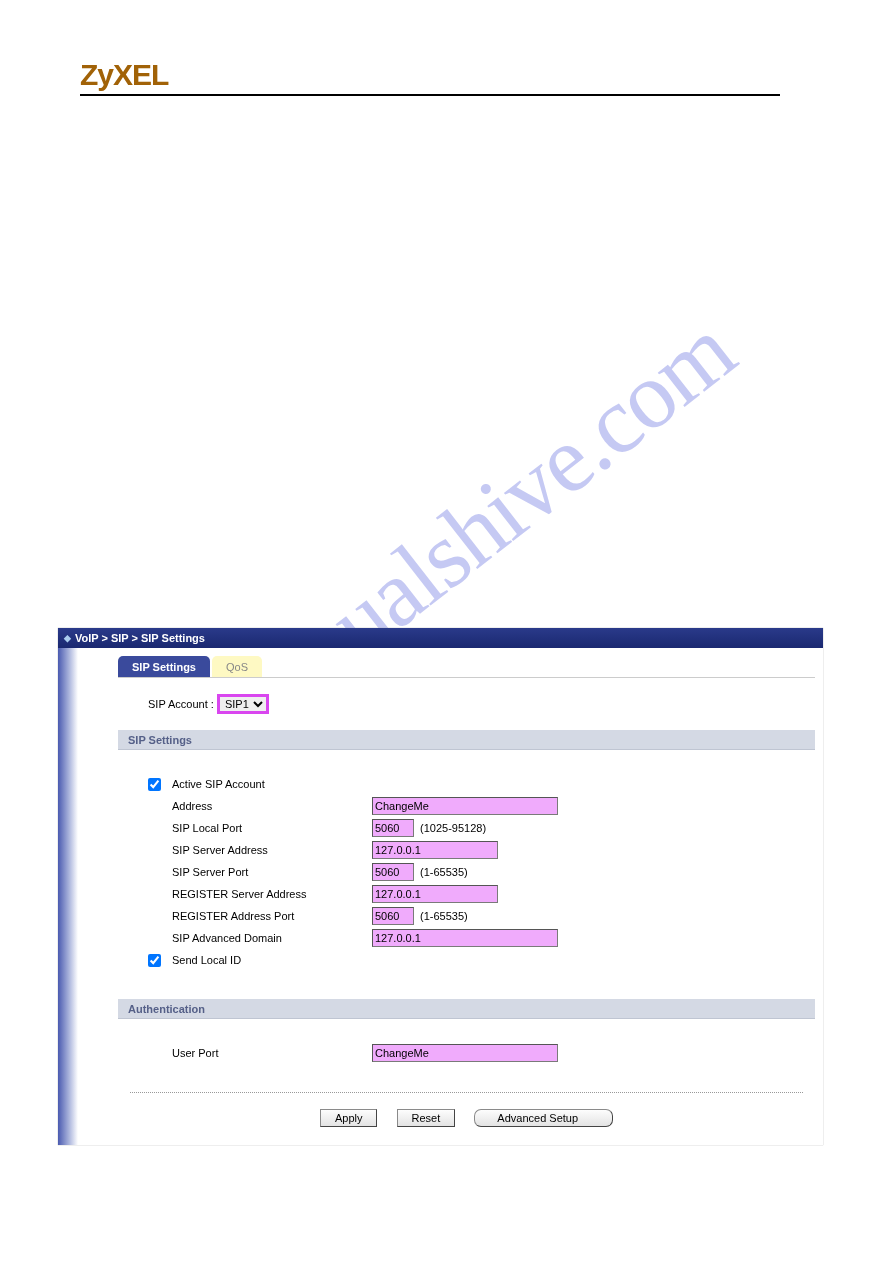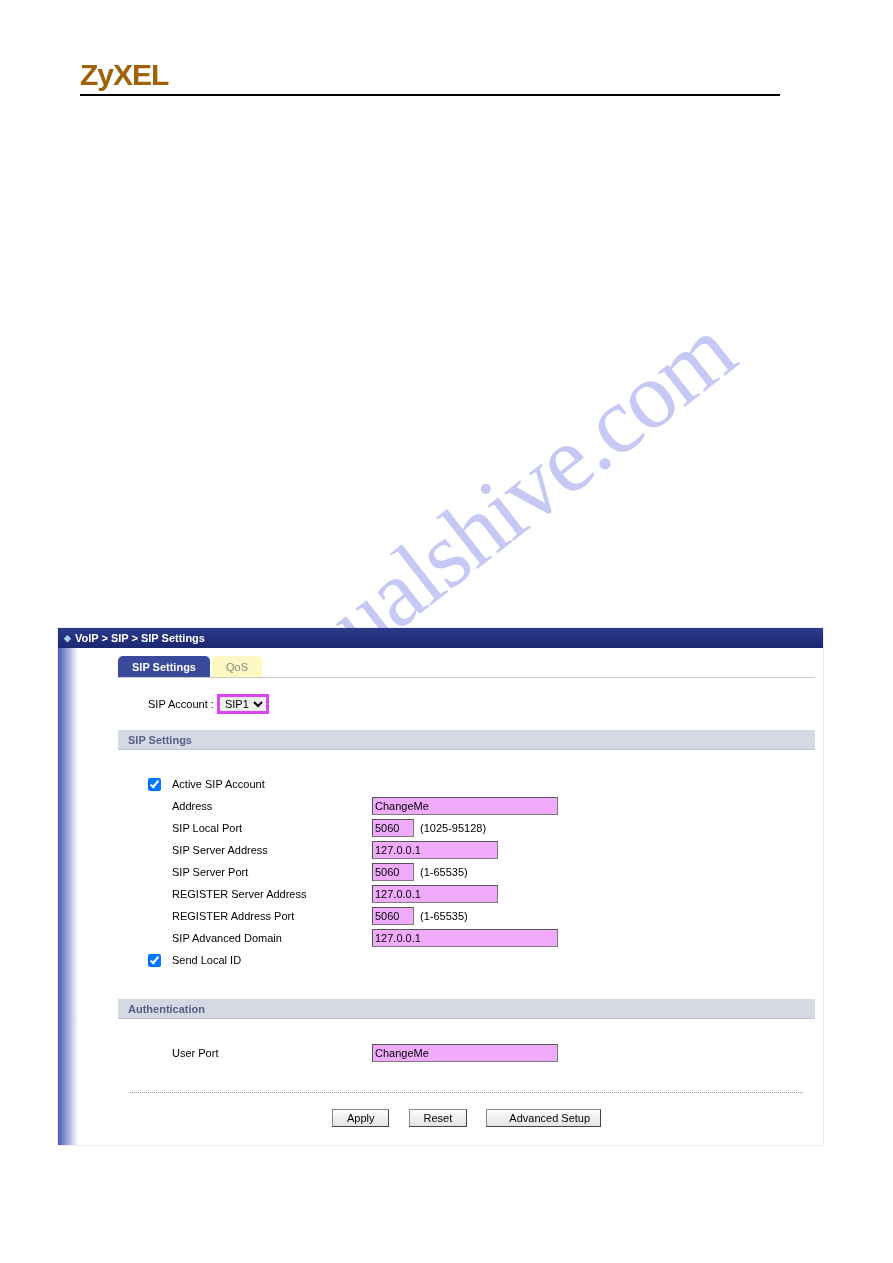--- a/index.html
+++ b/index.html
@@ -190,21 +190,21 @@
   .btn {
     font-family: Arial, sans-serif;
     font-size: 11px;
     padding: 2px 14px;
     margin: 0 8px;
     background: linear-gradient(#fdfdfd, #e3e3e3);
     border: 1px solid #8a8a8a;
     border-bottom-color: #444;
     border-right-color: #444;
   }
-  .btn.wide { padding-left: 22px; padding-right: 10px; }
+  .btn.wide { padding-left: 22px; padding-right: 34px; border-radius: 7px; }
 </style>
 </head>
 <body>
 
 <div class="page">
 
   <div class="logo">ZyXEL</div>
   <div class="hr"></div>
 
   <div class="watermark">manualshive.com</div>

